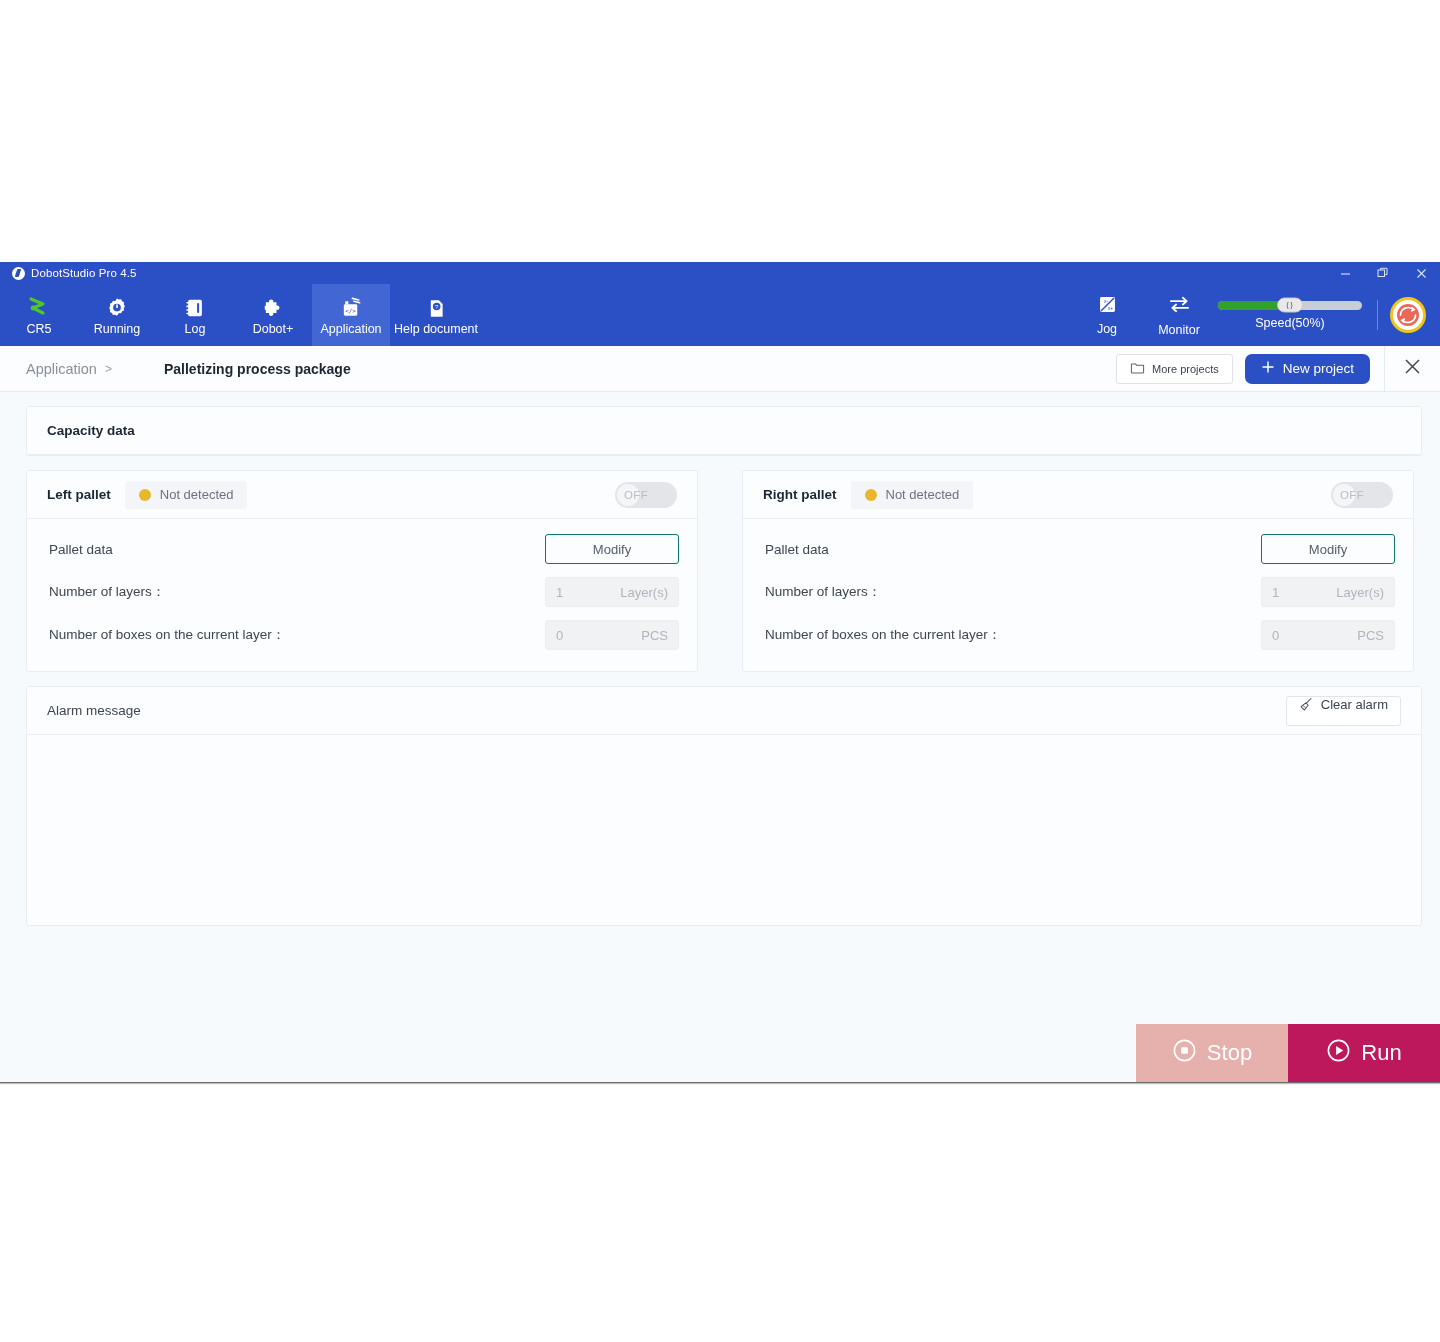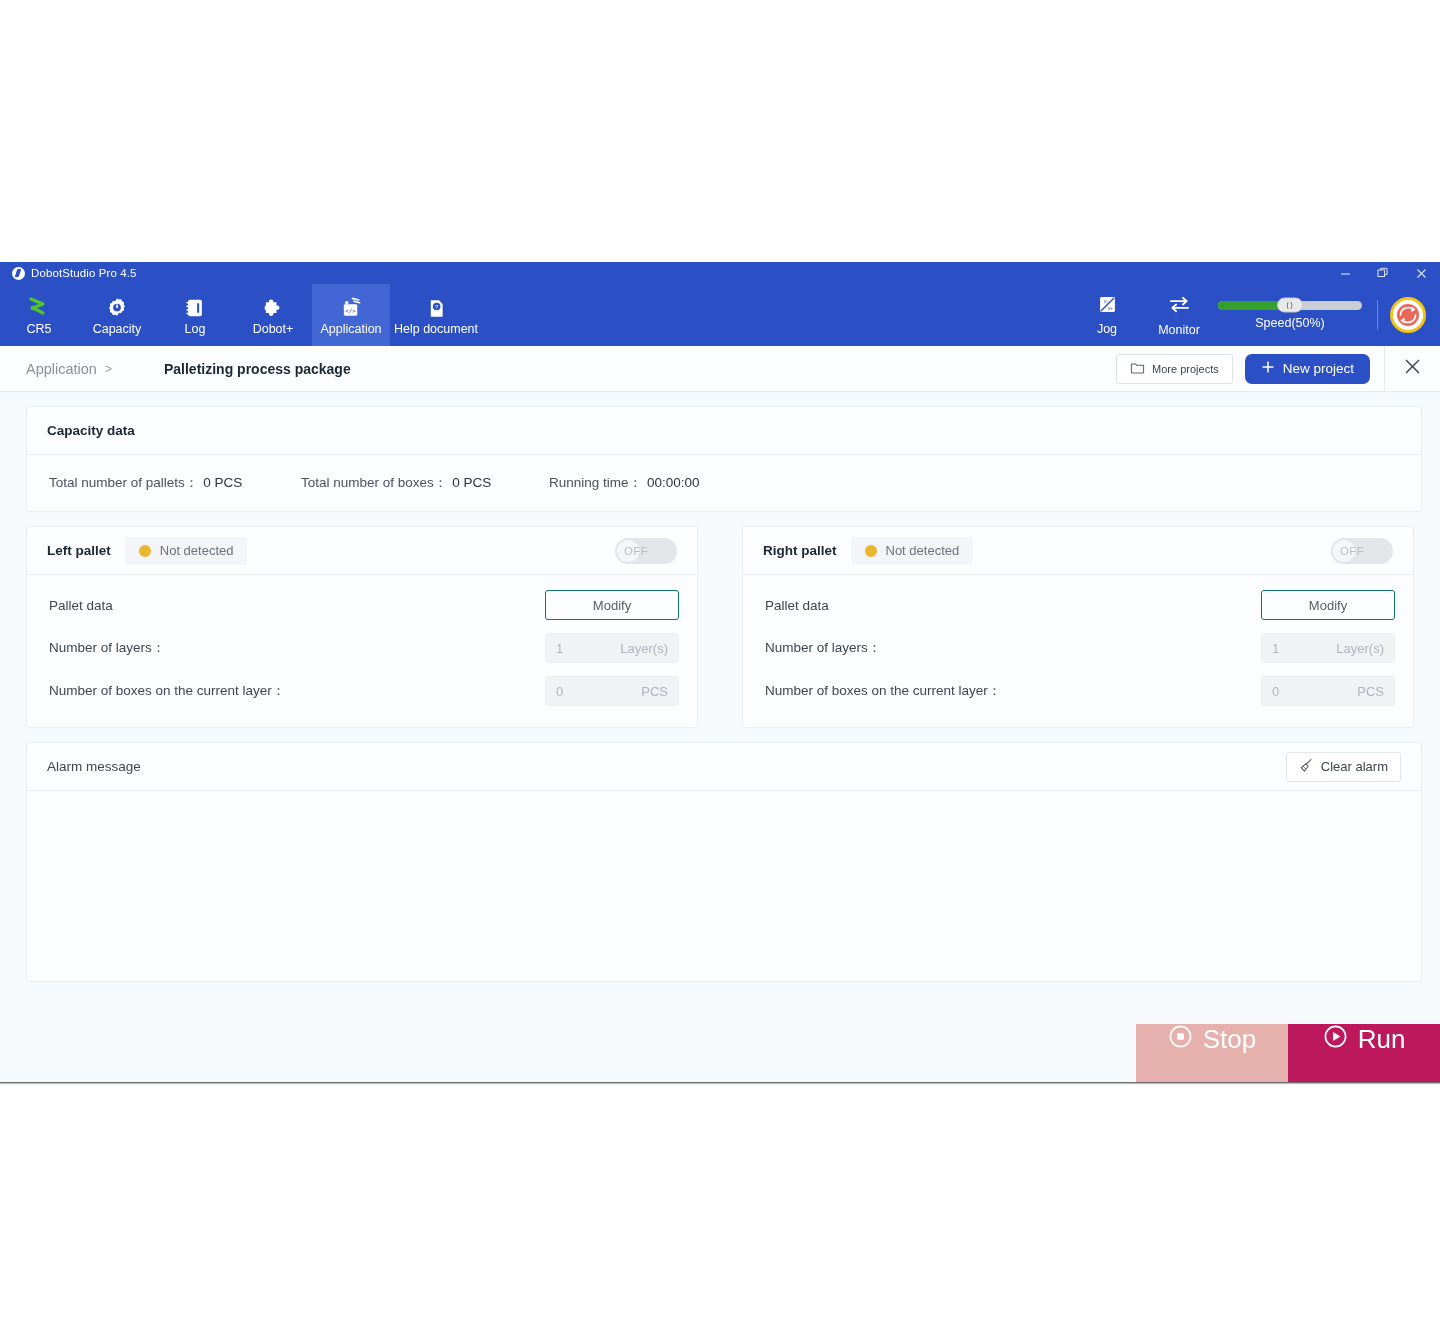--- a/index.html
+++ b/index.html
@@ -200,33 +200,33 @@
     font-size: 13px; color: #b0b5bd;
   }
   .inp .unit { margin-left: auto; }
 
   
   #alarm-card { width: 1396px; margin-top: 14px; height: 240px; }
   .btn-clear {
     margin-left: auto; height: 30px; padding: 0 12px;
     border: 1px solid #e2e6ec; border-radius: 3px;
     background: #fff; color: #3c4350; font-size: 13px;
-    display: flex; align-items: center; gap: 7px;
+    display: flex; align-items: flex-start; gap: 7px;
   }
   .alarm-body { height: 190px; }
 
   
   .footer {
     position: absolute; right: 0; bottom: 0;
     display: flex; height: 58px;
   }
   .btn-stop, .btn-run {
     width: 152px; height: 58px;
-    display: flex; align-items: flex-start; justify-content: center;
-    gap: 10px; color: #fff; font-size: 26px;
+    display: flex; align-items: center; justify-content: center;
+    gap: 10px; color: #fff; font-size: 22px;
   }
   .btn-stop { background: #e6b0ad; }
   .btn-run { background: #be185d; }
 </style>
 </head>
 <body>
 
 <div id="app-window">
 
   <div class="titlebar">
@@ -269,21 +269,21 @@
       </div>
 
       <div class="tool">
         <span class="ico">
           <svg width="22" height="22" viewBox="0 0 24 24">
             <path fill="#fff" d="M12 1.5l2.1 1.2 2.4-.3 1 2.2 2.2 1-.3 2.4 1.2 2.1-1.2 2.1.3 2.4-2.2 1-1 2.2-2.4-.3L12 20.5l-2.1-1.2-2.4.3-1-2.2-2.2-1 .3-2.4L3.4 11.9l1.2-2.1-.3-2.4 2.2-1 1-2.2 2.4.3z"></path>
             <circle cx="12" cy="11.5" r="4.2" fill="#2b4fc4"></circle>
             <rect x="11.1" y="7.8" width="1.8" height="4.5" rx=".9" fill="#fff"></rect>
           </svg>
         </span>
-        <span class="lbl">Capacity</span>
+        <span class="lbl">Running</span>
       </div>
 
       <div class="tool">
         <span class="ico">
           <svg width="22" height="22" viewBox="0 0 24 24">
             <rect x="4.5" y="3" width="15" height="18" rx="1.8" fill="#fff"></rect>
             <rect x="2.5" y="5.5" width="4" height="1.7" rx=".8" fill="#fff"></rect>
             <rect x="2.5" y="9.4" width="4" height="1.7" rx=".8" fill="#fff"></rect>
             <rect x="2.5" y="13.3" width="4" height="1.7" rx=".8" fill="#fff"></rect>
             <rect x="2.5" y="17.2" width="4" height="1.7" rx=".8" fill="#fff"></rect>
@@ -405,31 +405,20 @@
         </span>
       </div>
     </div>
   </div>
 
   <div class="content">
 
     <div class="card" id="capacity-card">
       <div class="card-head">
         <span class="card-title">Capacity data</span>
-      </div>
-      <div class="cap-body">
-        <div class="cap-item">
-          <span>Total number of pallets：</span><span class="val">0 PCS</span>
-        </div>
-        <div class="cap-item">
-          <span>Total number of boxes：</span><span class="val">0 PCS</span>
-        </div>
-        <div class="cap-item">
-          <span>Running time：</span><span class="val">00:00:00</span>
-        </div>
       </div>
     </div>
 
     <div class="pallet-row">
 
       <div class="card pallet-card">
         <div class="card-head">
           <span class="card-title">Left pallet</span>
           <span class="badge">
             <span class="dot"></span>

